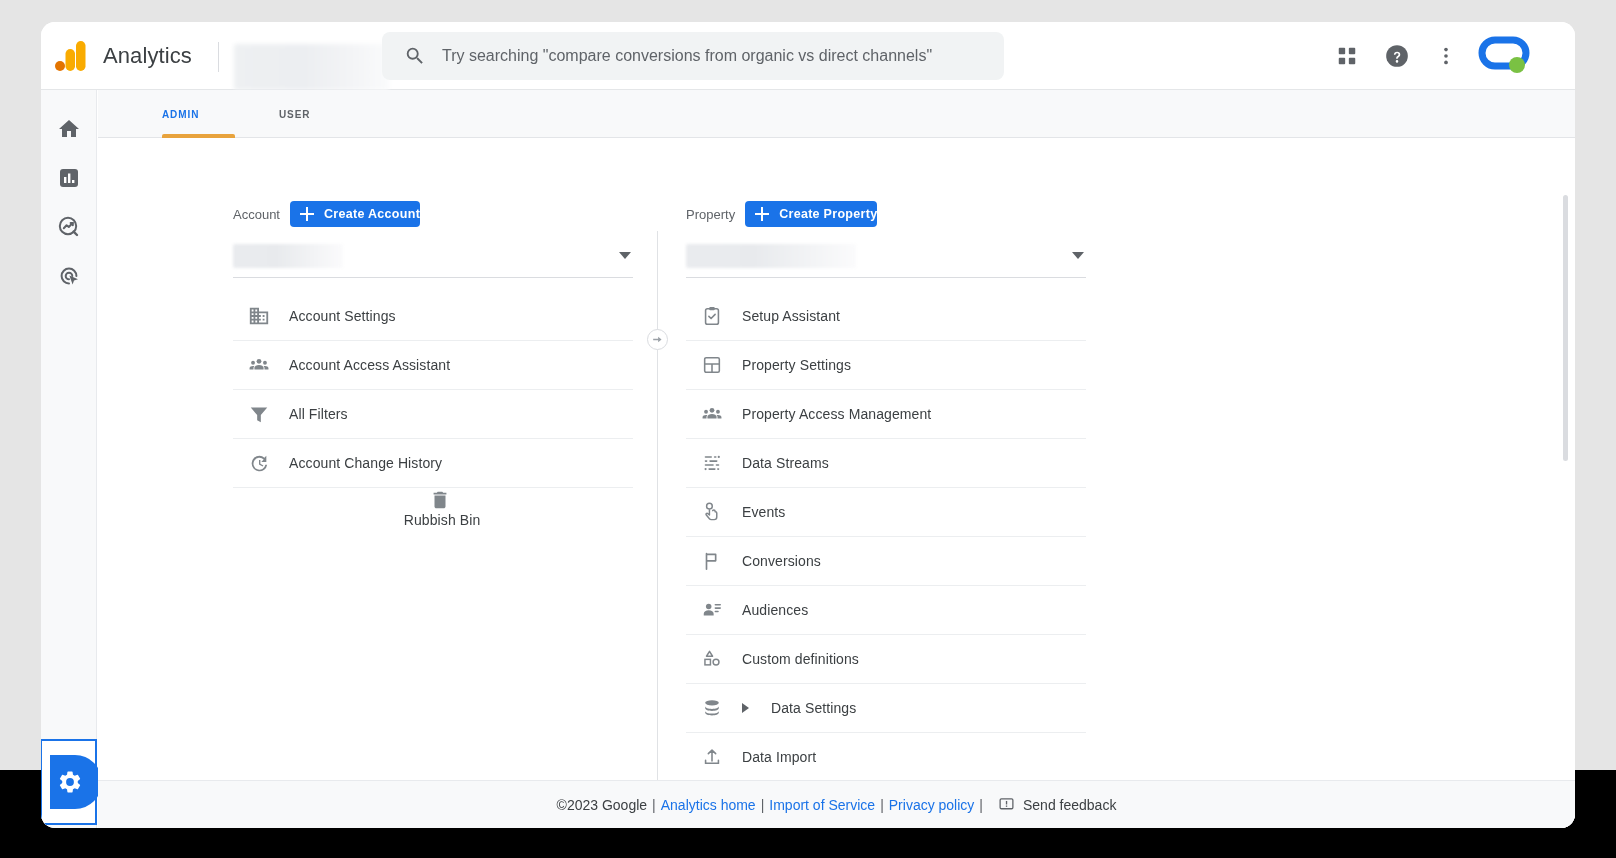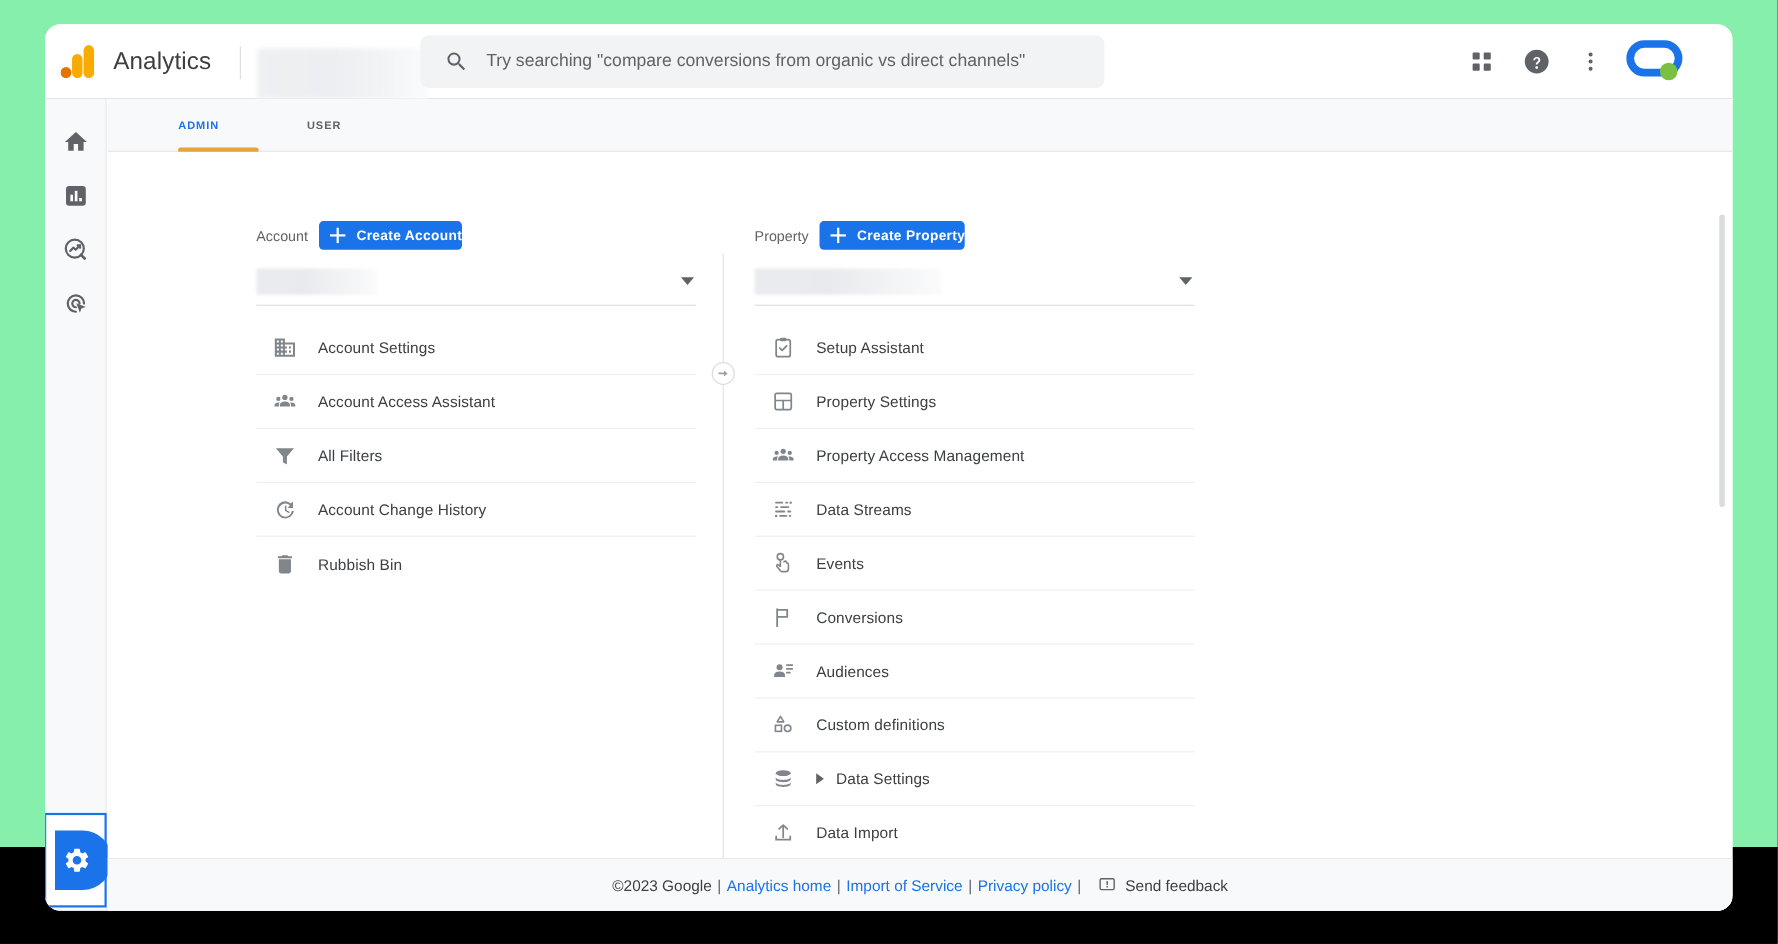--- a/index.html
+++ b/index.html
@@ -7,21 +7,21 @@
     margin: 0; padding: 0;
     width: 1616px; height: 858px;
     background: #000000;
     font-family: "Liberation Sans", sans-serif;
     overflow: hidden;
   }
   #frame {
     position: absolute;
     left: 0; top: 0;
     width: 1616px; height: 770px;
-    background: #86efac;
+    background: #e5e5e5;
   }
   
   #window {
     position: absolute;
     left: 41px; top: 22px;
     width: 1534px; height: 806px;
     background: #ffffff;
     border-radius: 14px;
     overflow: hidden;
   }
@@ -242,40 +242,40 @@
   }
 
   .menu { position: absolute; top: 153px; width: 400px; }
   .menu-item {
     position: relative;
     height: 49px;
     display: flex; align-items: center;
     border-bottom: 1px solid #eceef0;
     cursor: pointer;
   }
-  .menu-item:last-child { border-bottom: none; }
+  .menu-item:last-child { border-bottom: none; flex-direction: column; }
   .menu-icon {
     width: 24px; height: 24px;
     margin-left: 14px; margin-right: 0;
     display: flex; align-items: center; justify-content: center;
     flex: 0 0 24px;
   }
   .menu-text {
     margin-left: 18px;
     font-size: 14px; color: #3c4043;
     letter-spacing: 0.1px;
   }
   .expand-caret {
     margin-left: 18px;
     width: 0; height: 0;
     border-top: 5px solid transparent;
     border-bottom: 5px solid transparent;
     border-left: 7px solid #5f6368;
   }
-  .expand-caret + .menu-text { margin-left: 11px; }
+  .expand-caret + .menu-text { margin-left: 22px; }
 
   
   #divider {
     position: absolute; left: 559px; top: 92px;
     width: 1px; height: 645px;
     background: #e0e2e5;
   }
   #collapse-handle {
     position: absolute; left: 549px; top: 190px;
     width: 21px; height: 21px;

